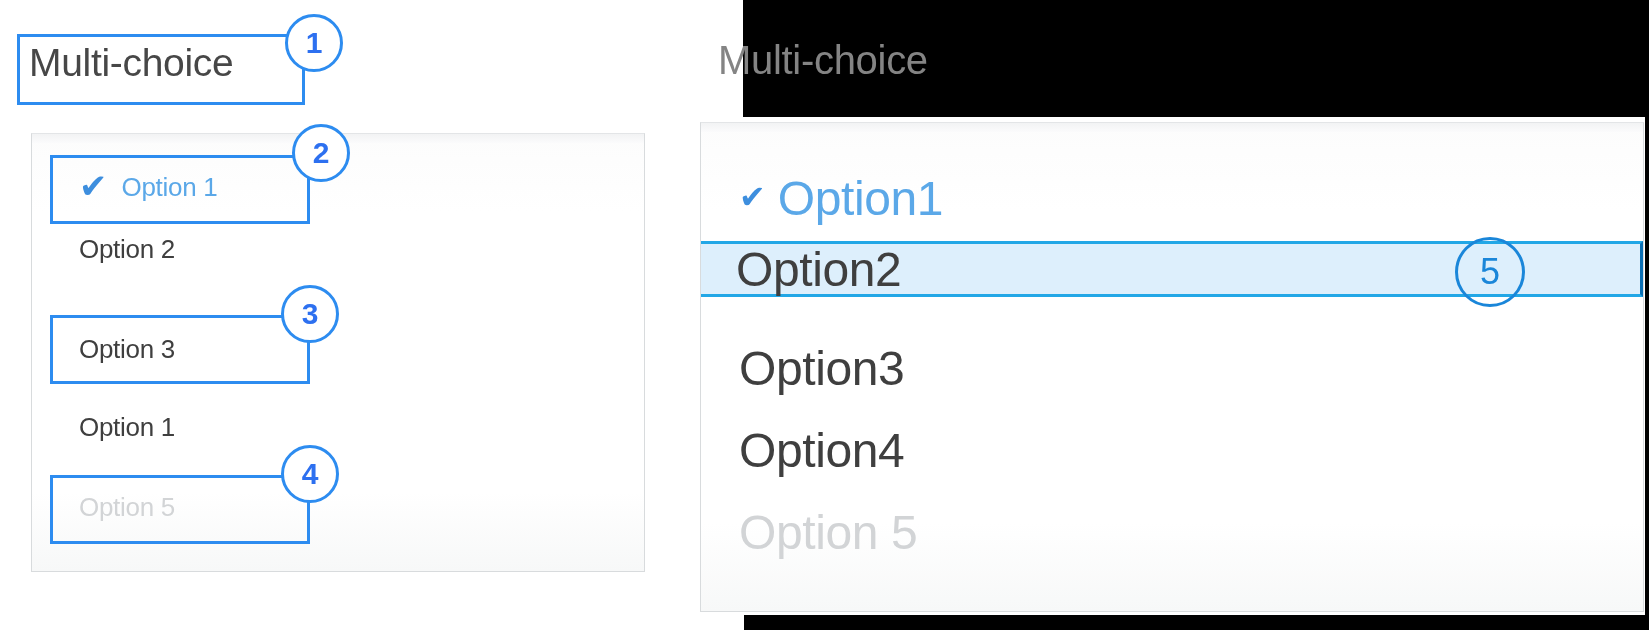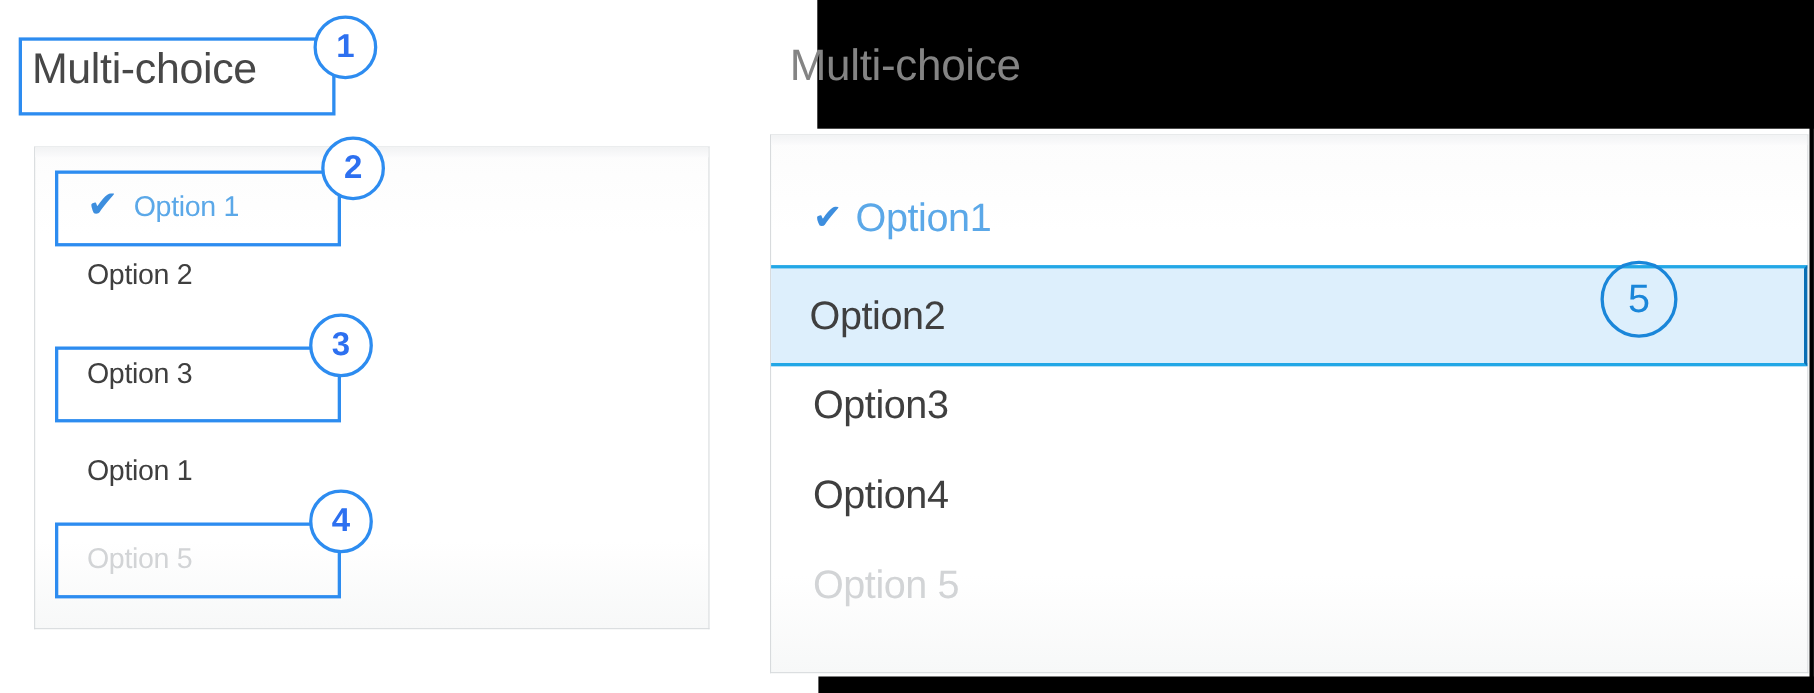--- a/index.html
+++ b/index.html
@@ -110,21 +110,21 @@
     white-space: nowrap;
   }
 
   #right-panel {
     left: 700px;
     top: 122px;
     width: 944px;
     height: 490px;
   }
   #right-panel .opt-row { height: 62px; padding-left: 38px; }
-  #right-panel .opt-label { font-size: 36px; letter-spacing: -0.4px; }
+  #right-panel .opt-label { font-size: 48px; letter-spacing: -0.4px; }
   #right-panel .check-icon { font-size: 32px; margin-right: 12px; margin-top: -2px; }
 
   #right-panel .opt-row.hl {
     background: #ddeffc;
     border-top: 3px solid #22a7e6;
     border-bottom: 3px solid #22a7e6;
     border-right: 3px solid #0b6fb4;
   }
 
   
@@ -175,21 +175,21 @@
 
       <div class="opt-row sel" style="top:22px;">
         <span class="check-icon">✔</span>
         <span class="opt-label">Option 1</span>
       </div>
 
       <div class="opt-row" style="top:84px;">
         <span class="opt-label">Option 2</span>
       </div>
 
-      <div class="opt-row" style="top:174px;">
+      <div class="opt-row" style="top:184px;">
         <span class="opt-label">Option 3</span>
       </div>
 
       <div class="opt-row" style="top:262px;">
         <span class="opt-label">Option 1</span>
       </div>
 
       <div class="opt-row disabled" style="top:342px;">
         <span class="opt-label">Option 5</span>
       </div>
@@ -218,21 +218,21 @@
   <div id="right-title-text">Multi-choice</div>
 
   <div class="panel" id="right-panel">
     <div class="opt-list">
 
       <div class="opt-row sel" style="top:44px;">
         <span class="check-icon">✔</span>
         <span class="opt-label">Option1</span>
       </div>
 
-      <div class="opt-row hl" style="top:118px; height:92px; padding-left:35px;">
+      <div class="opt-row hl" style="top:118px; height:56px; padding-left:35px;">
         <span class="opt-label">Option2</span>
       </div>
 
       <div class="opt-row" style="top:214px;">
         <span class="opt-label">Option3</span>
       </div>
 
       <div class="opt-row" style="top:296px;">
         <span class="opt-label">Option4</span>
       </div>

